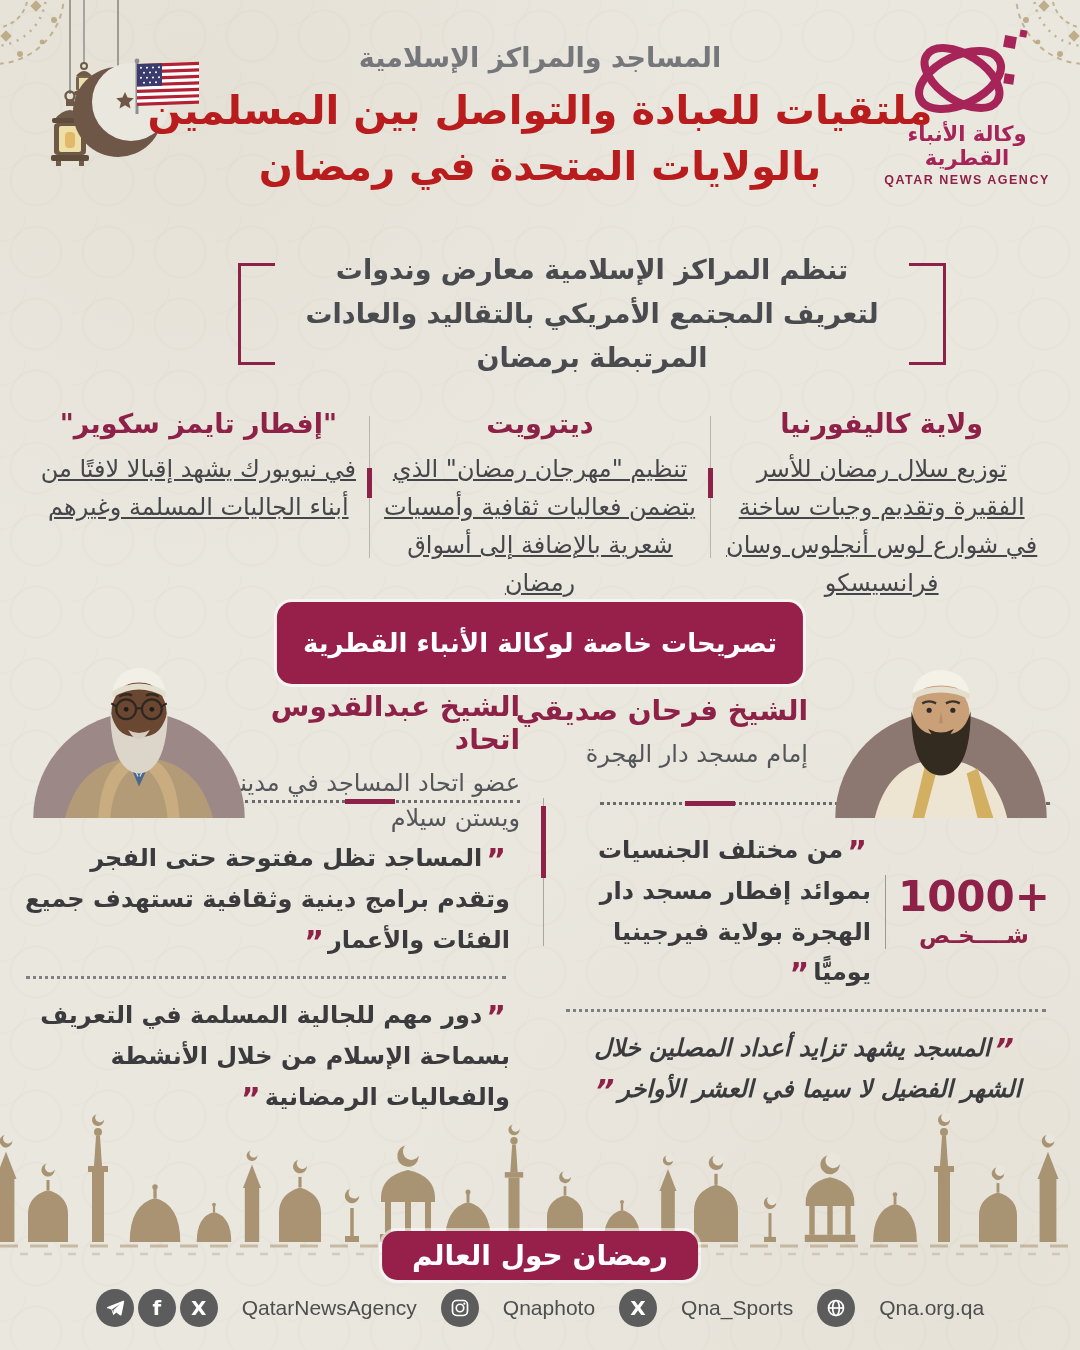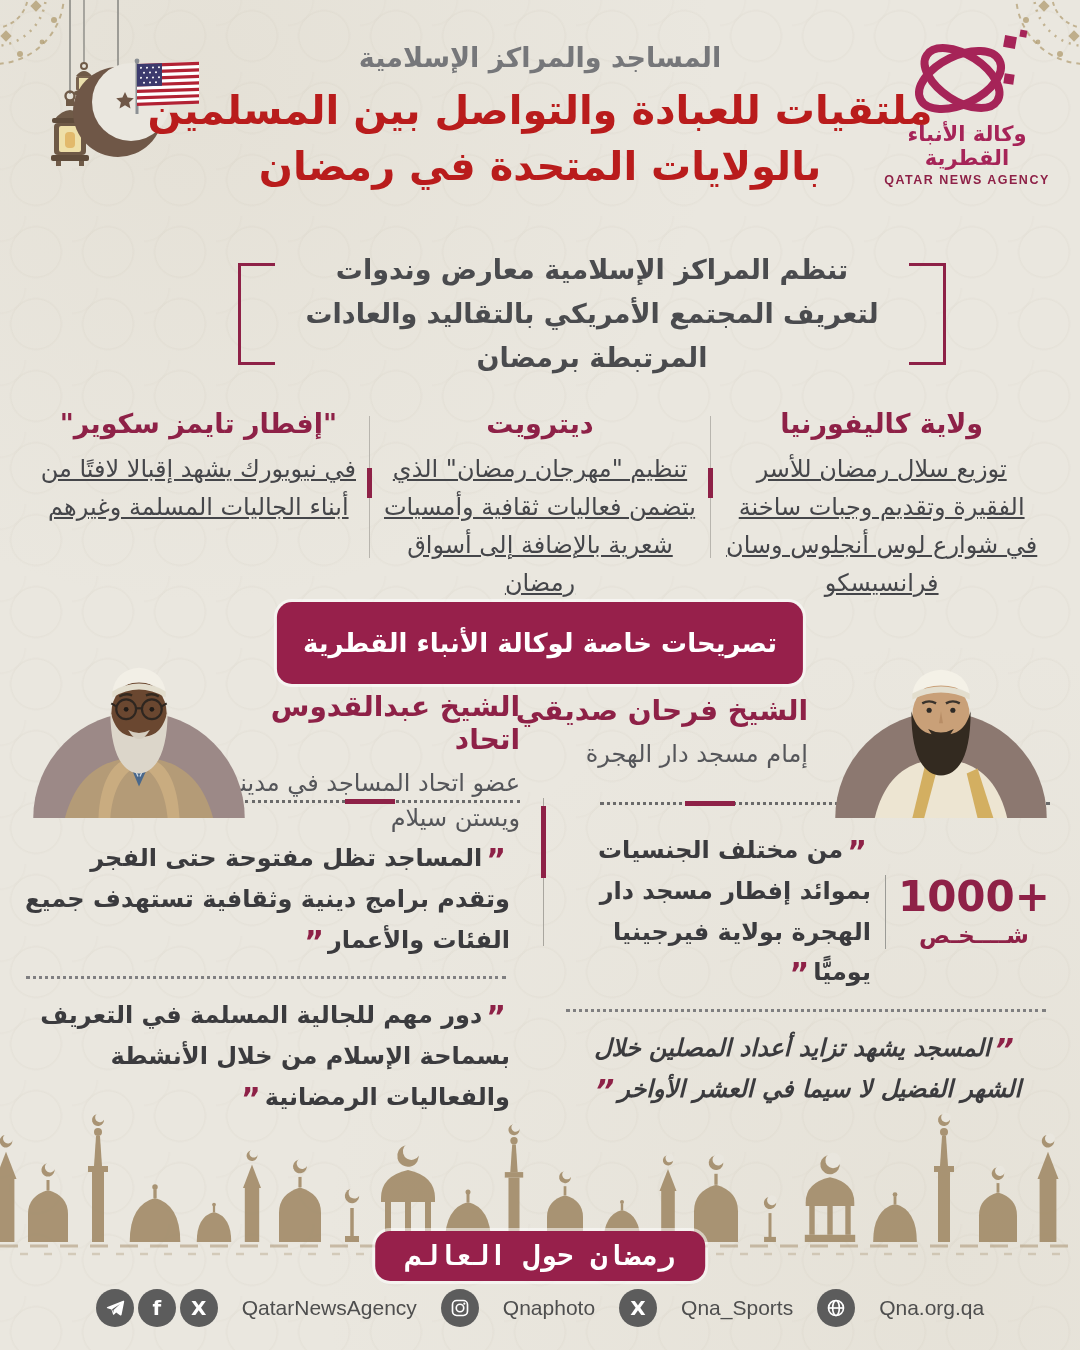--- a/index.html
+++ b/index.html
@@ -49,21 +49,21 @@
   .col{flex:1;text-align:center;padding:0 10px;}
   .col-head{font-size:27px;font-weight:bold;color:#8E2147;margin:0 0 12px;}
   .col-body{font-size:24px;color:#45464A;line-height:1.58;text-decoration:underline;}
   .vdiv{width:1px;background:#B8B5AE;height:142px;margin-top:8px;position:relative;flex:none;}
   .vdiv::after{content:"";position:absolute;top:52px;left:-2px;width:5px;height:30px;background:#8E2147;}
   
   .pill{position:absolute;left:50%;transform:translateX(-50%);
     background:#97204B;color:#fff;font-weight:bold;white-space:nowrap;
     border-radius:15px;box-shadow:0 0 0 3px rgba(255,255,255,.55);z-index:4;}
   .badge-statements{top:602px;font-size:26px;padding:26px 26px;}
-  .badge-footer{top:1231px;font-size:28px;padding:8px 30px;font-family:Liberation Mono, monospace;}
+  .badge-footer{top:1231px;font-size:28px;padding:8px 30px;}
   
   .photo{position:absolute;top:650px;width:228px;height:168px;z-index:3;}
   .photo-r{right:25px;}
   .photo-l{left:25px;}
   .meta{position:absolute;direction:rtl;text-align:right;z-index:2;}
   .meta-r{top:694px;right:272px;width:400px;}
   .meta-l{top:690px;right:560px;width:300px;}
   .sp-name{font-size:28px;font-weight:bold;color:#8E2147;margin-bottom:10px;}
   .sp-role{font-size:24px;color:#55565A;line-height:1.45;}
   .dots{position:absolute;border-top:3px dotted #6A6A6A;height:0;z-index:1;}

